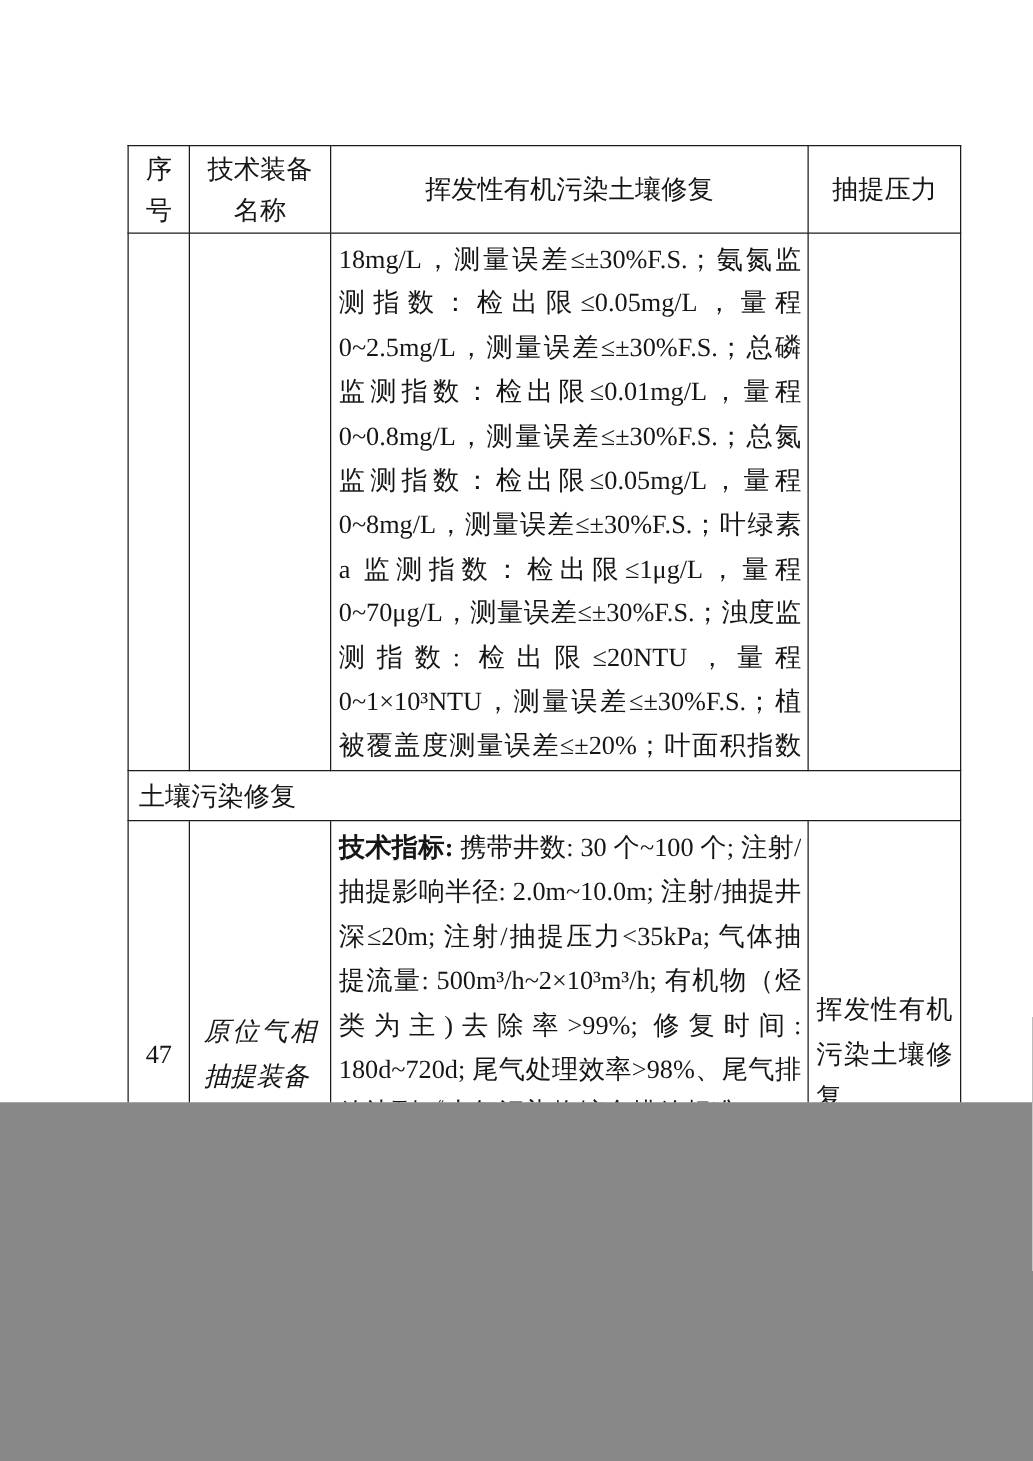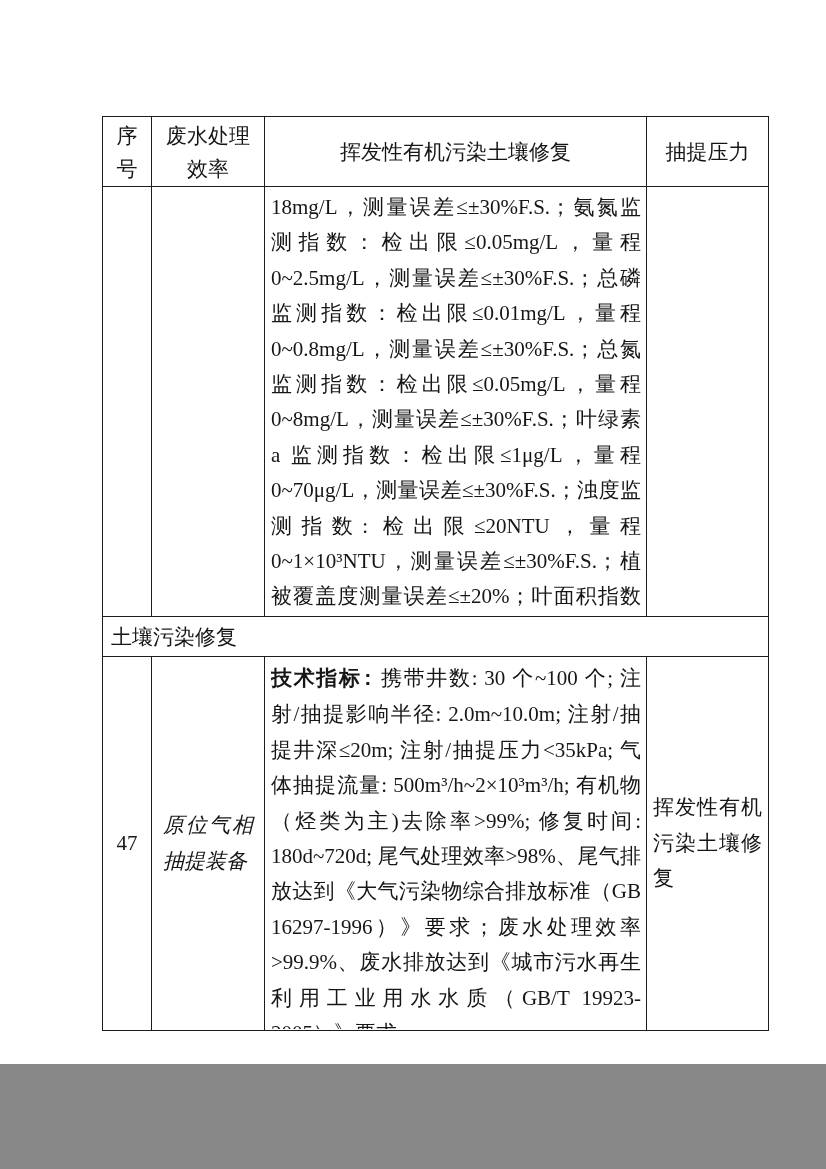--- a/index.html
+++ b/index.html
@@ -1,20 +1,20 @@
 <!DOCTYPE html>
 <html><head>
 <meta charset="utf-8">
 <style>
   * { margin: 0; padding: 0; box-sizing: border-box; }
   html, body { background: #888; }
   .page {
     position: relative;
     width: 826px;
-    height: 1064px;
+    height: 882px;
     margin: 0 auto;
     background: #ffffff;
     font-family: "Liberation Serif", serif;
     color: #161616;
     overflow: hidden;
   }
   table.spec-table {
     position: absolute;
     left: 102px;
     top: 116px;
@@ -72,21 +72,21 @@
     text-justify: inter-character;
     line-height: 35.4px;
     font-style: italic;
   }
   td.scope-cell {
     padding: 0 6px;
     text-align: justify;
     text-justify: inter-character;
     line-height: 35.4px;
   }
-  .bold-label { font-weight: bold; font-family: Liberation Mono, monospace; }
+  .bold-label { font-weight: bold; font-family: Liberation Serif, serif; }
   .page-number {
     position: absolute;
     top: 1050px;
     left: 0;
     width: 100%;
     text-align: center;
     font-size: 17px;
     font-family: "Liberation Serif", serif;
     color: #161616;
   }
@@ -100,21 +100,21 @@
     <colgroup>
       <col style="width:49px">
       <col style="width:113px">
       <col style="width:382px">
       <col style="width:122px">
     </colgroup>
 
     <tbody>
         <tr class="header-row">
       <td class="h-no">序号</td>
-      <td class="h-name">废水处理效率</td>
+      <td class="h-name">技术装备名称</td>
       <td class="h-spec">挥发性有机污染土壤修复</td>
       <td class="h-scope">抽提压力</td>
     </tr>
 
     <tr class="row-cont">
       <td class="no-cell"></td>
       <td class="name-cell"></td>
       <td class="spec-cell">
         <div class="clip clip-a">18mg/L，测量误差≤±30%F.S.；氨氮监测指数：检出限≤0.05mg/L，量程 0~2.5mg/L，测量误差≤±30%F.S.；总磷监测指数：检出限≤0.01mg/L，量程 0~0.8mg/L，测量误差≤±30%F.S.；总氮监测指数：检出限≤0.05mg/L，量程 0~8mg/L，测量误差≤±30%F.S.；叶绿素 a 监测指数：检出限≤1μg/L，量程 0~70μg/L，测量误差≤±30%F.S.；浊度监测指数: 检出限≤20NTU，量程 0~1×10³NTU，测量误差≤±30%F.S.；植被覆盖度测量误差≤±20%；叶面积指数测量误差≤±20%。</div>
       </td>

